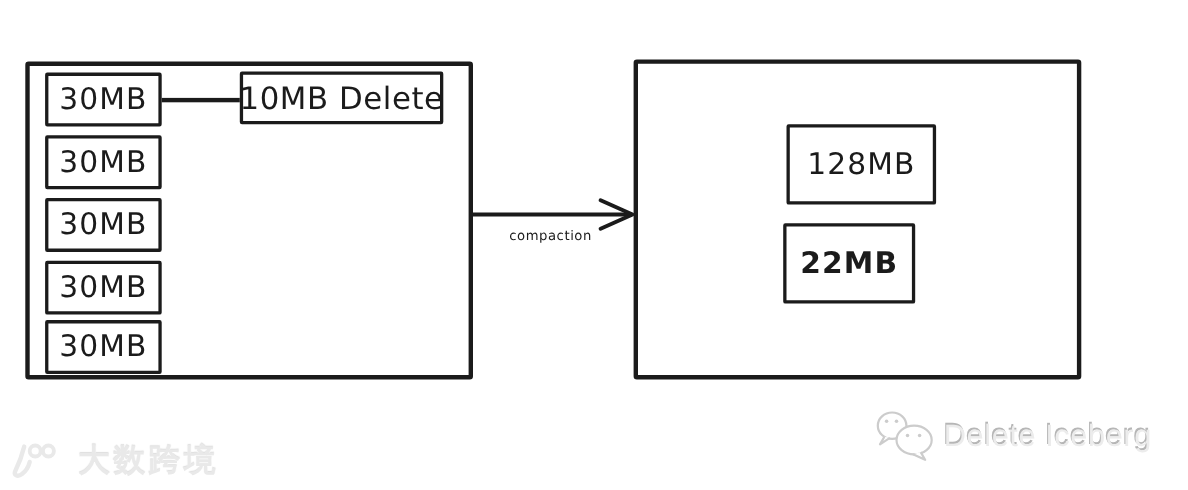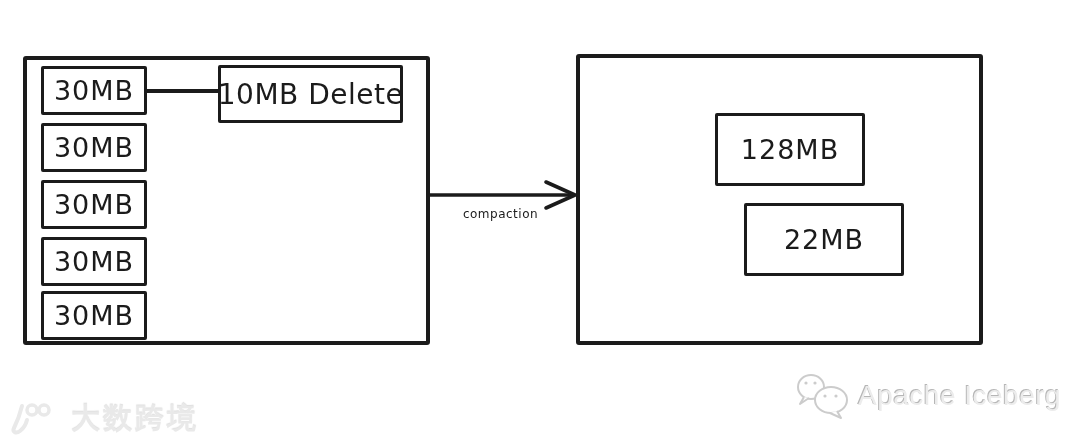--- a/index.html
+++ b/index.html
@@ -34,24 +34,24 @@
     white-space: nowrap;
   }
   #left-group  { left: 23px;  top: 56px; width: 407px; height: 289px; }
   #right-group { left: 576px; top: 54px; width: 407px; height: 291px; }
 
   #file-30-0 { left: 41px;  top: 66px;  width: 106px; height: 49px; }
   #file-30-1 { left: 41px;  top: 123px; width: 106px; height: 49px; }
   #file-30-2 { left: 41px;  top: 180px; width: 106px; height: 49px; }
   #file-30-3 { left: 41px;  top: 237px; width: 106px; height: 49px; }
   #file-30-4 { left: 41px;  top: 291px; width: 106px; height: 49px; }
-  #file-delete { left: 218px; top: 65px; width: 185px; height: 58px; font-size: 28px; letter-spacing: 0.5px; }
+  #file-delete { left: 218px; top: 65px; width: 185px; height: 48px; font-size: 28px; letter-spacing: 0.5px; }
 
-  #file-128 { left: 715px; top: 113px; width: 150px; height: 73px; }
-  #file-22  { left: 744px; top: 203px; width: 160px; height: 73px; }
+  #file-128 { left: 715px; top: 113px; width: 136px; height: 73px; }
+  #file-22  { left: 712px; top: 203px; width: 120px; height: 73px; font-weight: bold; }
 
   .connector {
     position: absolute;
     left: 147px; top: 89px;
     width: 71px; height: 4px;
     background: #1b1b1b;
   }
   .arrow-svg {
     position: absolute;
     left: 430px; top: 177px;
@@ -155,16 +155,16 @@
     <svg width="58" height="47" viewBox="0 0 58 47">
       <ellipse cx="17" cy="15" rx="13" ry="12" fill="#ffffff" stroke="#cccccc" stroke-width="2"></ellipse>
       <path d="M10 25 L 6 32 L 15 26" fill="#ffffff" stroke="#cccccc" stroke-width="2" stroke-linejoin="round"></path>
       <circle cx="12" cy="11" r="1.6" fill="#cccccc"></circle>
       <circle cx="21" cy="11" r="1.6" fill="#cccccc"></circle>
       <ellipse cx="37" cy="28" rx="16" ry="13" fill="#ffffff" stroke="#cccccc" stroke-width="2"></ellipse>
       <path d="M43 39 L 47 46 L 36 41" fill="#ffffff" stroke="#cccccc" stroke-width="2" stroke-linejoin="round"></path>
       <circle cx="31" cy="24" r="1.6" fill="#cccccc"></circle>
       <circle cx="42" cy="24" r="1.6" fill="#cccccc"></circle>
     </svg>
-    <span class="wm-right-text">Apache Iceberg</span>
+    <span class="wm-right-text">Delete Iceberg</span>
   </div>
 
 </div>
 
 </body></html>

